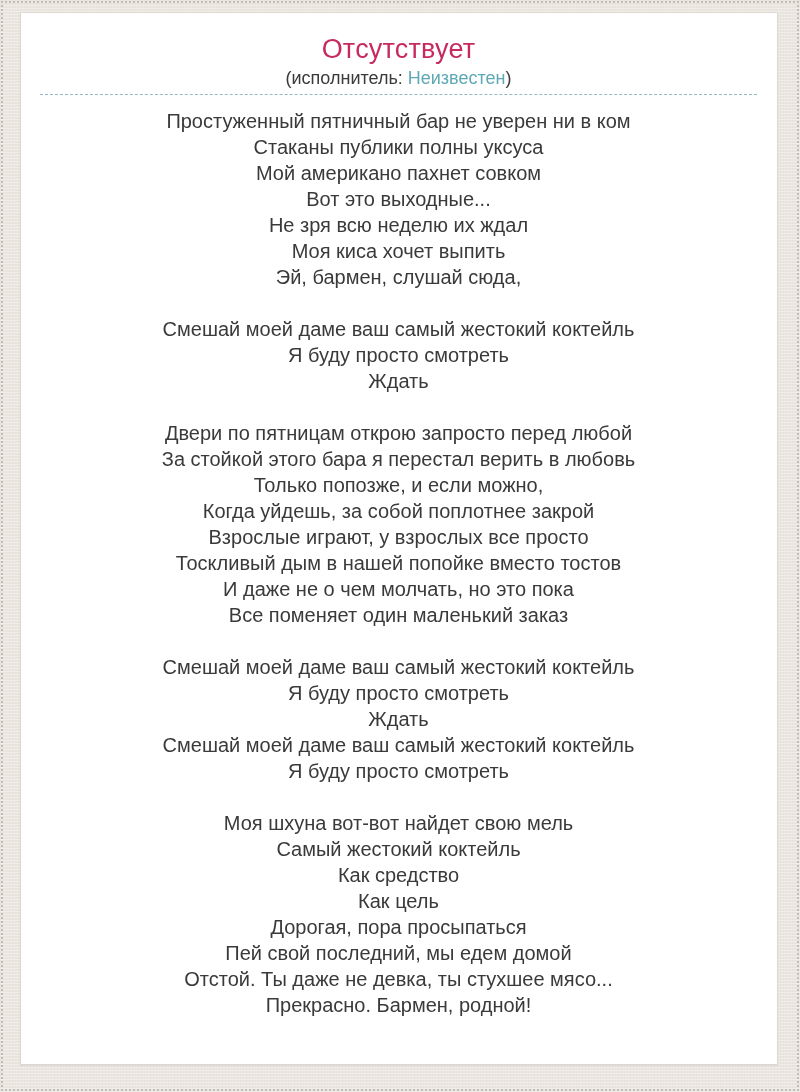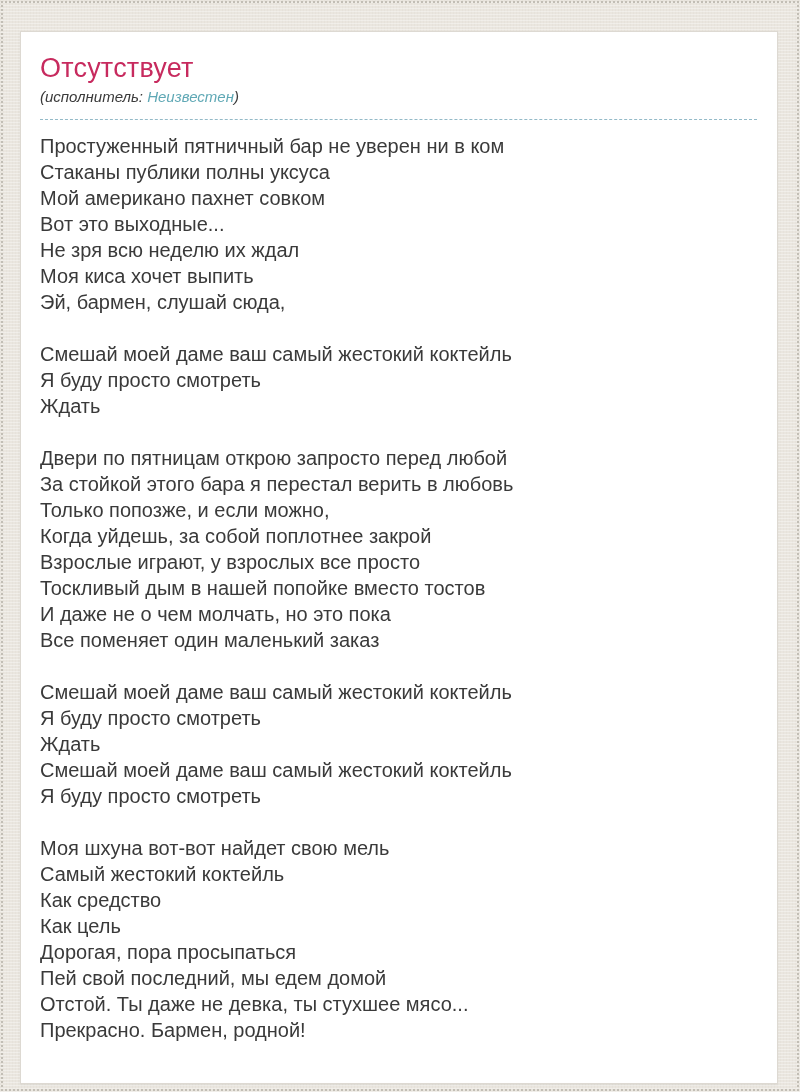--- a/index.html
+++ b/index.html
@@ -28,43 +28,43 @@
   }
   .page-frame {
     position: absolute;
     inset: 1px;
     border: 2px dotted var(--frame-dots);
     pointer-events: none;
   }
   .card {
     position: absolute;
     left: 20px;
-    top: 31px;
+    top: 12px;
     width: 758px;
     min-height: 1053px;
     background: var(--card);
     border: 1px solid var(--card-border);
     box-shadow: 0 1px 2px rgba(0,0,0,0.06);
     padding: 21px 20px 26px 19px;
+    text-align: center;
   }
   h1.song-title {
     color: var(--title);
     font-size: 27px;
     font-weight: normal;
     line-height: 1.15;
     letter-spacing: 0.2px;
     margin-bottom: 3px;
   }
   .artist-line {
-    font-size: 15px;
+    font-size: 18px;
     color: var(--text);
     line-height: 20px;
-    padding-bottom: 12px;
+    padding-bottom: 6px;
     border-bottom: 1px dashed var(--divider);
-    font-style: italic;
   }
   .artist-link {
     color: var(--link);
     text-decoration: none;
     cursor: pointer;
   }
   .lyrics {
     margin-top: 13px;
     font-size: 20px;
     color: var(--text);

